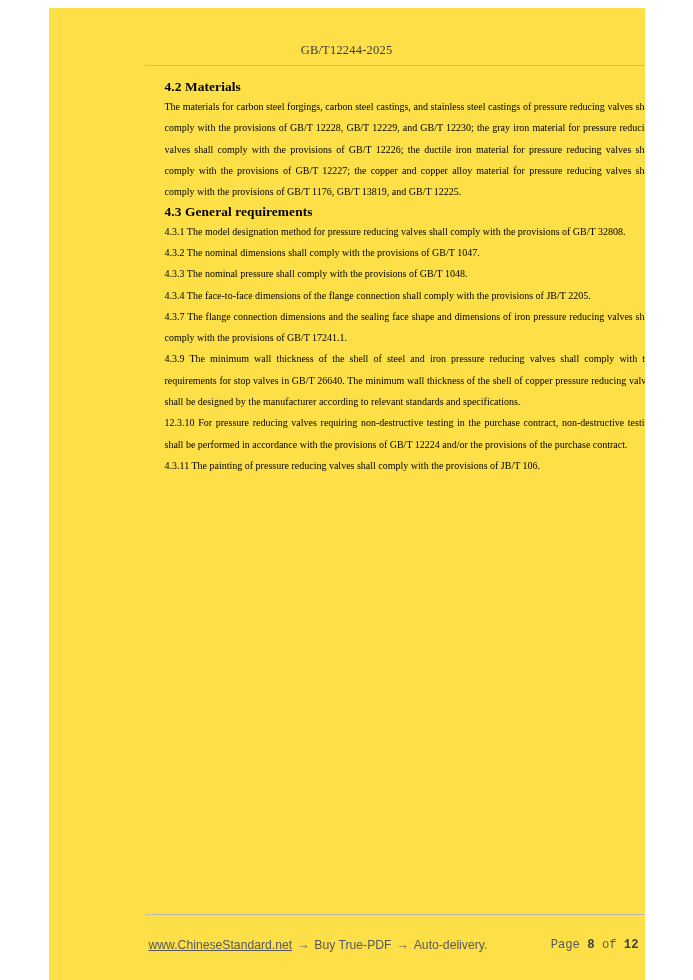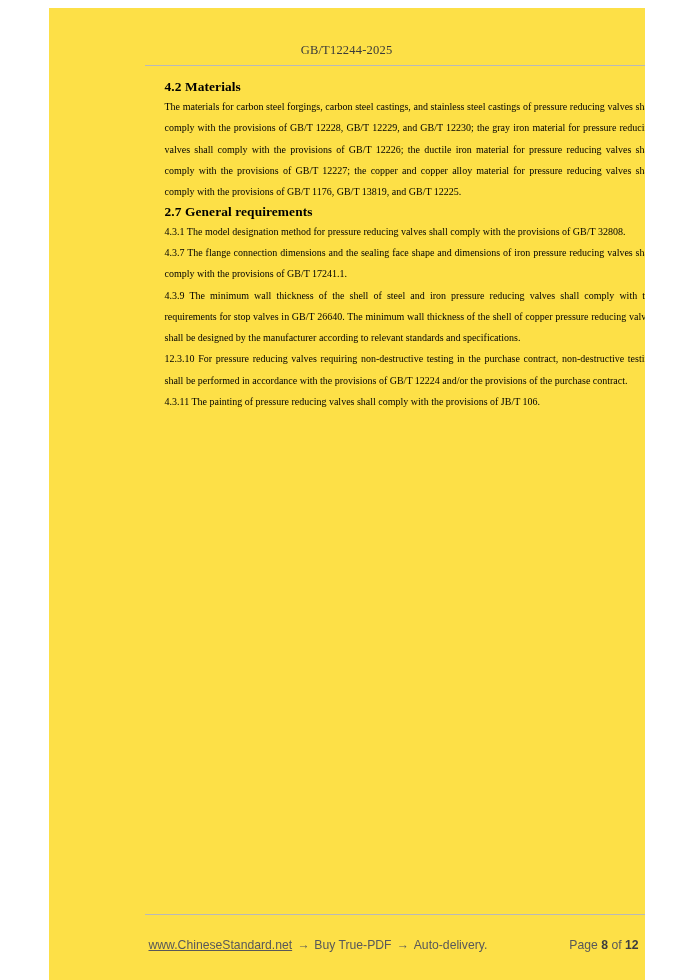--- a/index.html
+++ b/index.html
@@ -123,20 +123,21 @@
   .footer-arrow {
     padding: 0 5px;
     color: #58585a;
   }
 
   .footer-right {
     margin-left: auto;
     white-space: pre;
     color: #58585a;
     padding-right: 3px;
+    font-family: Liberation Mono, monospace;
   }
 
   .footer-right .pg-num {
     font-weight: bold;
     color: #3d3d3f;
   }
 </style>
 </head>
 <body>
 
@@ -148,28 +149,37 @@
   <div class="header-rule"></div>
 
   <div class="content">
 
     <h2 class="section-heading heading-42">4.2 Materials</h2>
 
     <p class="para gap-after-heading">
       <span>The materials for carbon steel forgings, carbon steel castings, and stainless steel castings of pressure reducing valves shall comply with the provisions of GB/T 12228, GB/T 12229, and GB/T 12230; the gray iron material for pressure reducing valves shall comply with the provisions of GB/T 12226; the ductile iron material for pressure reducing valves shall comply with the provisions of GB/T 12227; the copper and copper alloy material for pressure reducing valves shall comply with the provisions of GB/T 1176, GB/T 13819, and GB/T 12225.</span>
     </p>
 
-    <h2 class="section-heading heading-43">2.7 General requirements</h2>
+    <h2 class="section-heading heading-43">4.3 General requirements</h2>
 
     <p class="para gap-after-heading">
       <span class="clause-num">4.3.1</span><span> </span><span>The model designation method for pressure reducing valves shall comply with the provisions of GB/T 32808.</span>
     </p>
 
-
-
+    <p class="para gap-para">
+      <span class="clause-num">4.3.2</span><span> </span><span>The nominal dimensions shall comply with the provisions of GB/T 1047.</span>
+    </p>
+
+    <p class="para gap-para">
+      <span class="clause-num">4.3.3</span><span> </span><span>The nominal pressure shall comply with the provisions of GB/T 1048.</span>
+    </p>
+
+    <p class="para gap-para">
+      <span class="clause-num">4.3.4</span><span> </span><span>The face-to-face dimensions of the flange connection shall comply with the provisions of JB/T 2205.</span>
+    </p>
 
 
 
     <p class="para gap-para">
       <span class="clause-num regular">4.3.7</span><span> </span><span>The flange connection dimensions and the sealing face shape and dimensions of iron pressure reducing valves shall comply with the provisions of GB/T 17241.1.</span>
     </p>
 
 
     <p class="para gap-para">
       <span class="clause-num">4.3.9</span><span> </span><span>The minimum wall thickness of the shell of steel and iron pressure reducing valves shall comply with the requirements for stop valves in GB/T 26640. The minimum wall thickness of the shell of copper pressure reducing valves shall be designed by the manufacturer according to relevant standards and specifications.</span>

